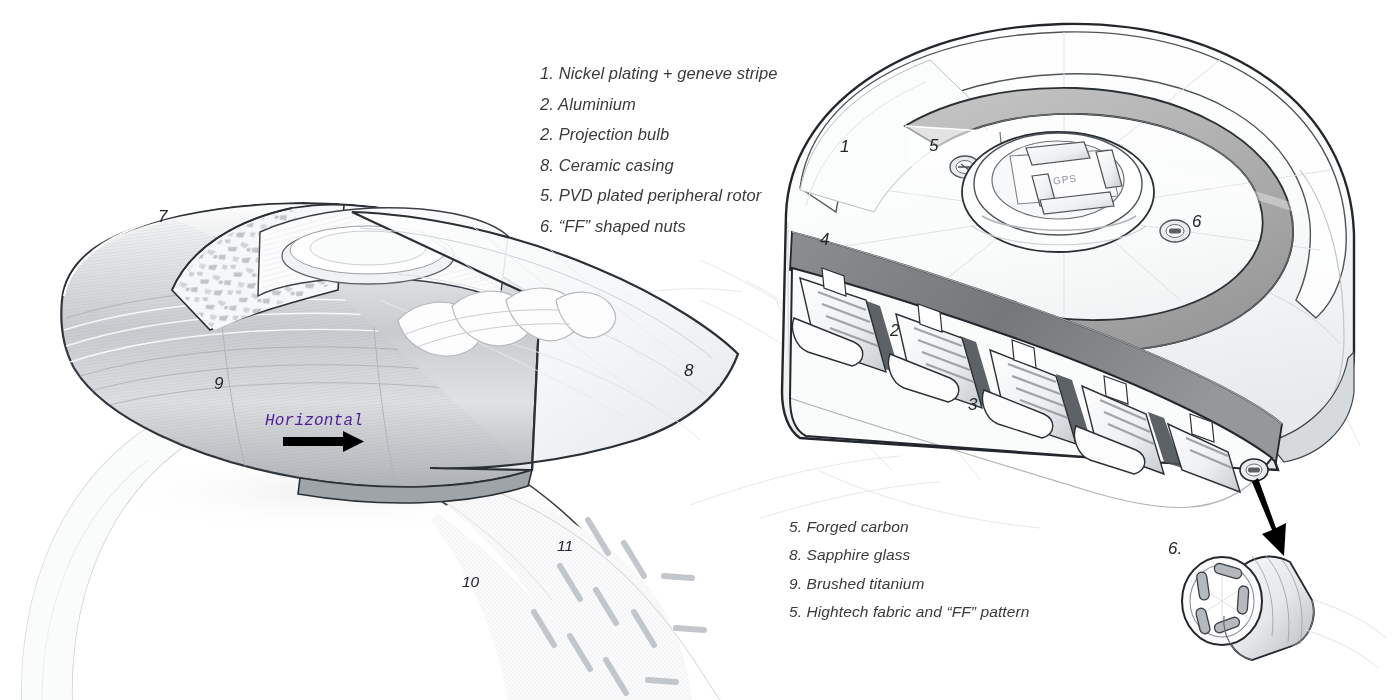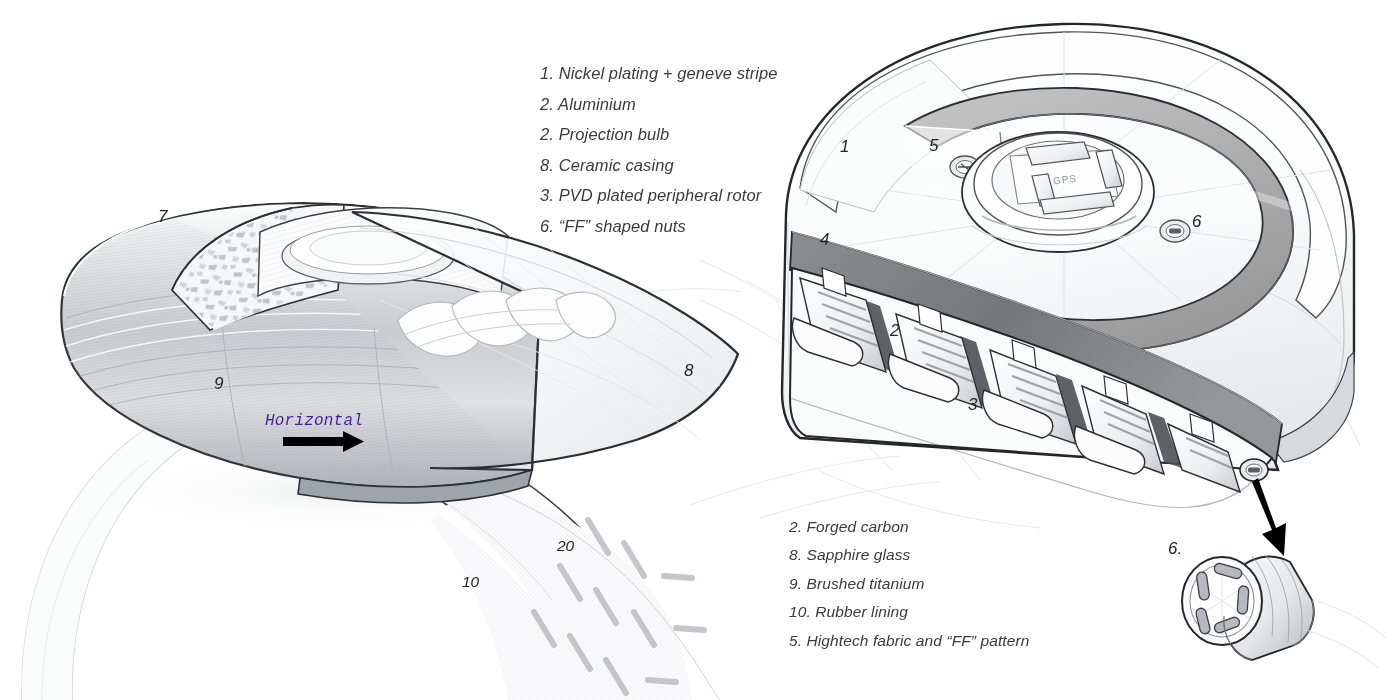--- a/index.html
+++ b/index.html
@@ -501,37 +501,36 @@
       </g>
     </g>
 
   </svg>
 
   <div class="legend" id="legend-top">
     <div class="row">1. Nickel plating + geneve stripe</div>
     <div class="row">2. Aluminium</div>
     <div class="row">2. Projection bulb</div>
     <div class="row">8. Ceramic casing</div>
-    <div class="row">3. PVD plated peripheral rotor</div>
+    <div class="row">5. PVD plated peripheral rotor</div>
     <div class="row">6. “FF” shaped nuts</div>
   </div>
 
   <div class="legend" id="legend-bottom">
-    <div class="row">2. Forged carbon</div>
+    <div class="row">5. Forged carbon</div>
     <div class="row">8. Sapphire glass</div>
     <div class="row">9. Brushed titanium</div>
-    <div class="row">10. Rubber lining</div>
     <div class="row">5. Hightech fabric and “FF” pattern</div>
   </div>
 
   <div class="callout" style="left:158px;top:208px;">7</div>
   <div class="callout" style="left:214px;top:375px;">9</div>
   <div class="callout" style="left:684px;top:362px;">8</div>
   <div class="callout sm" style="left:462px;top:562px;margin-top:12px;">10</div>
-  <div class="callout sm" style="left:557px;top:538px;">20</div>
+  <div class="callout sm" style="left:557px;top:538px;">11</div>
 
   <div class="callout" style="left:840px;top:138px;">1</div>
   <div class="callout" style="left:929px;top:137px;">5</div>
   <div class="callout" style="left:820px;top:231px;">4</div>
   <div class="callout" style="left:1192px;top:213px;">6</div>
   <div class="callout" style="left:890px;top:322px;">2</div>
   <div class="callout" style="left:968px;top:396px;">3</div>
 
   <div class="callout" style="left:1168px;top:540px;">6.</div>
 

